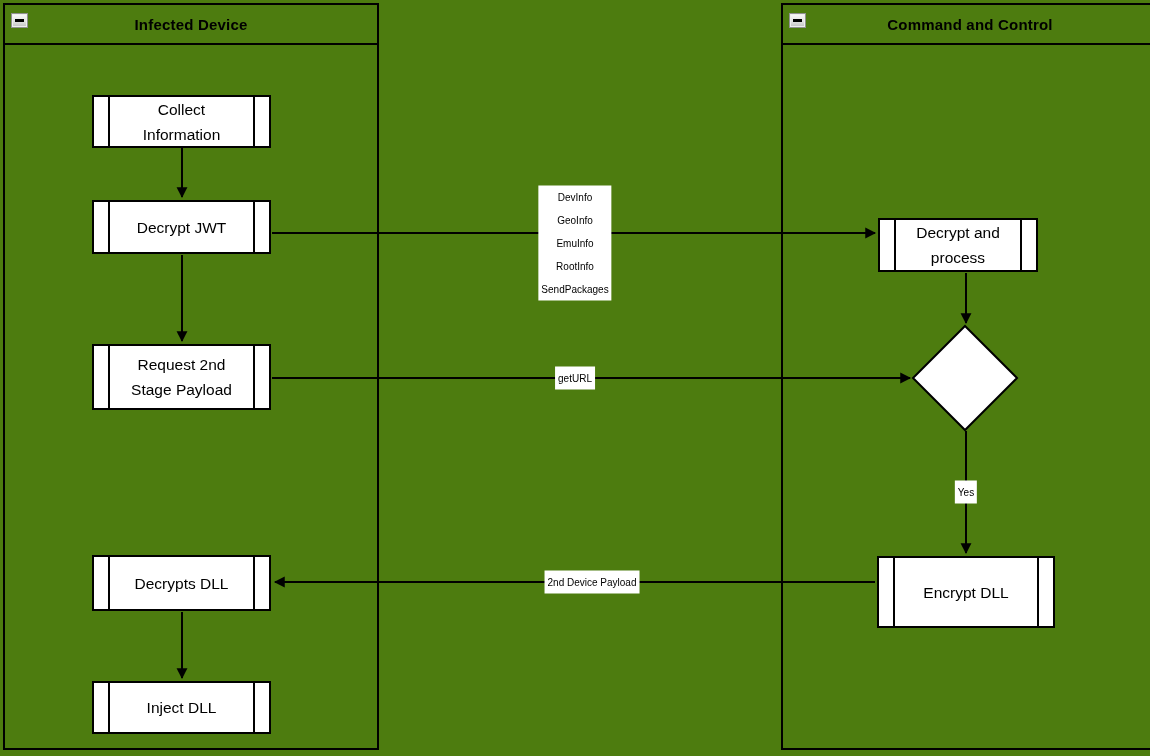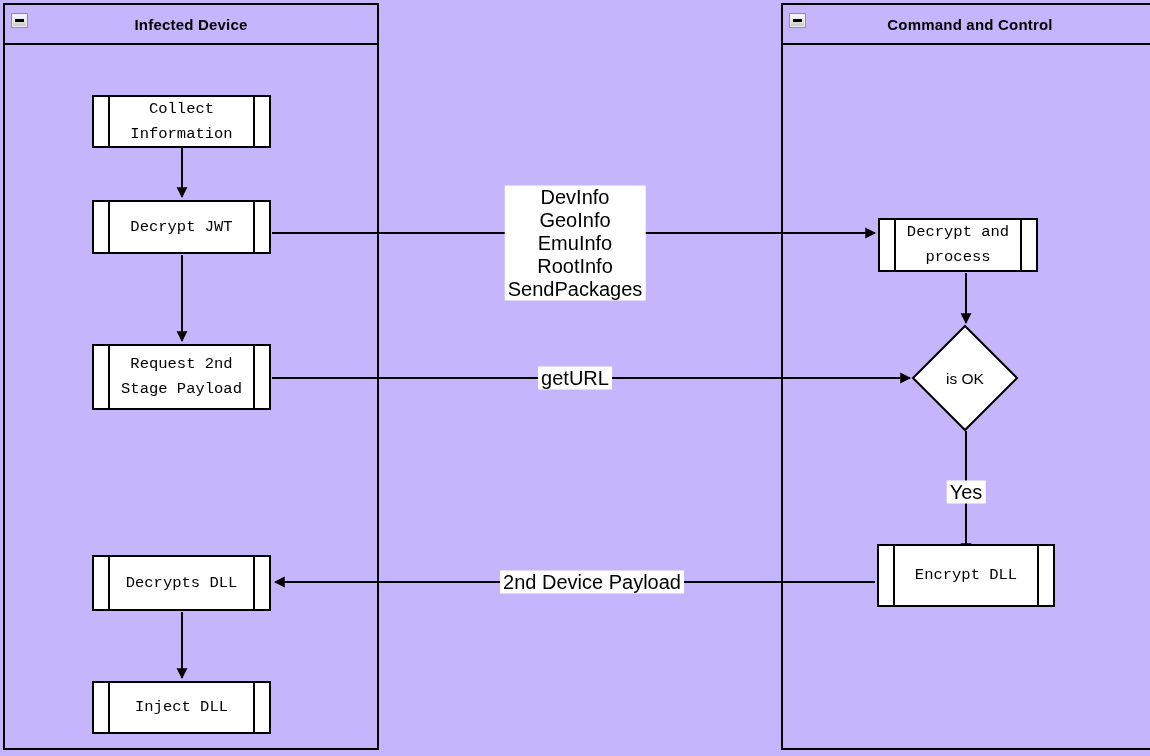--- a/index.html
+++ b/index.html
@@ -5,21 +5,21 @@
   html, body {
     margin: 0;
     padding: 0;
     background: #ffffff;
     font-family: "Liberation Sans", "DejaVu Sans", sans-serif;
   }
   .canvas {
     position: relative;
     width: 1150px;
     height: 756px;
-    background: #c4b5fd;
+    background: #4d7c0f;
     overflow: hidden;
   }
   
   .frame {
     position: absolute;
     box-sizing: border-box;
     border: 2px solid #000000;
     background: transparent;
     z-index: 0;
   }
@@ -80,21 +80,20 @@
     position: absolute;
     box-sizing: border-box;
     z-index: 2;
   }
   .subroutine {
     background: #ffffff;
     border: 2px solid #000000;
     display: flex;
     align-items: center;
     justify-content: center;
-    font-family: Liberation Mono, monospace;
   }
   .sub-bar {
     position: absolute;
     top: 0;
     bottom: 0;
     width: 2px;
     background: #000000;
   }
   .sub-bar-left  { left: 14px; }
   .sub-bar-right { right: 14px; }
@@ -115,21 +114,21 @@
     background: transparent;
   }
   .decision-overlay .node-label { padding: 0; }
   
   .edge-label {
     position: absolute;
     z-index: 3;
     transform: translate(-50%, -50%);
     background: #ffffff;
     color: #000000;
-    font-size: 20px;
+    font-size: 10px;
     line-height: 23px;
     text-align: center;
     white-space: pre-line;
     padding: 0 3px;
   }
 </style>
 </head>
 <body>
 
 <div class="canvas">
@@ -203,29 +202,26 @@
     <span class="node-label">Inject DLL</span>
   </div>
 
   <div class="node subroutine" style="left:878px; top:218px; width:160px; height:54px;">
     <span class="sub-bar sub-bar-left"></span>
     <span class="sub-bar sub-bar-right"></span>
     <span class="node-label">Decrypt and
 process</span>
   </div>
 
-  <div class="node subroutine" style="left:877px; top:544px; width:178px; height:63px;">
+  <div class="node subroutine" style="left:877px; top:556px; width:178px; height:72px;">
     <span class="sub-bar sub-bar-left"></span>
     <span class="sub-bar sub-bar-right"></span>
     <span class="node-label">Encrypt DLL</span>
   </div>
 
-  <div class="decision-overlay" style="left:913px; top:326px; width:104px; height:104px;">
-    <span class="node-label">is OK</span>
-  </div>
 
   <div class="edge-label" style="left:575px; top:243px;">DevInfo
 GeoInfo
 EmuInfo
 RootInfo
 SendPackages</div>
 
   <div class="edge-label" style="left:575px; top:378px;">getURL</div>
 
   <div class="edge-label" style="left:966px; top:492px;">Yes</div>

